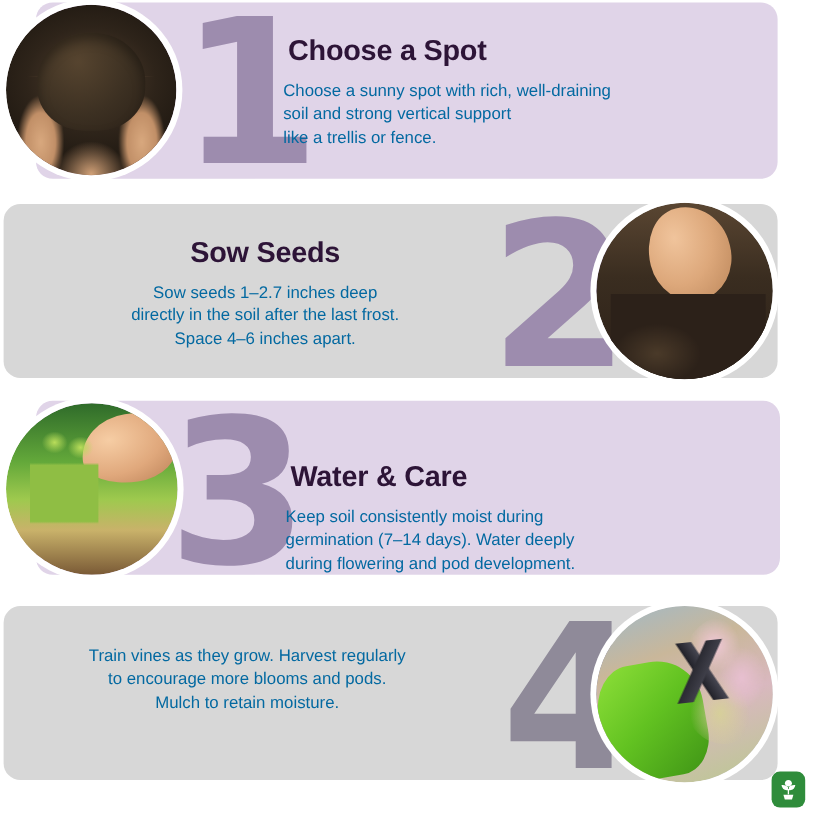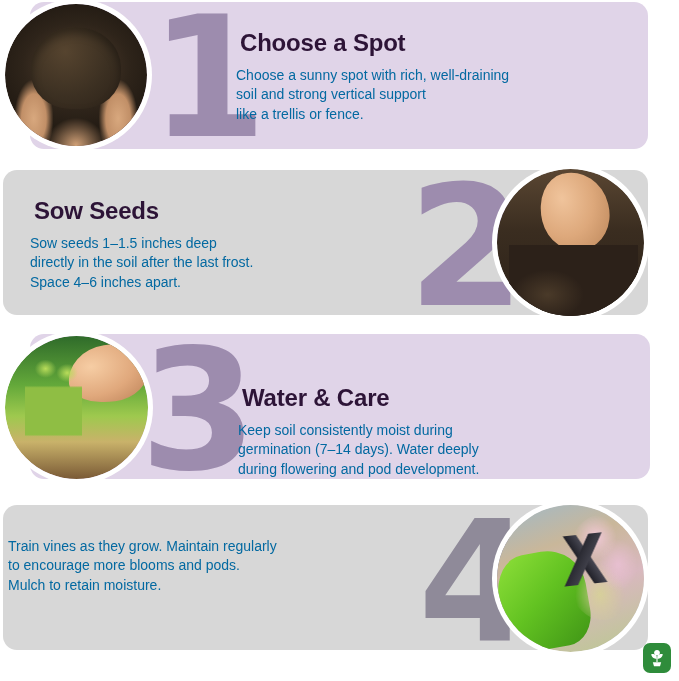--- a/index.html
+++ b/index.html
@@ -185,21 +185,21 @@
     color: #2d1437;
   }
   .step-body {
     margin: 0;
     font-size: 14px;
     line-height: 1.38;
     color: #0369a1;
     white-space: pre-line;
   }
   .align-left  { text-align: left; }
-  .align-right { text-align: left; }
+  .align-right { text-align: center; }
 
   
   .brand-logo {
     position: absolute;
     right: 8px;
     bottom: 8px;
     width: 28px;
     height: 30px;
     border-radius: 7px;
     background: #2f8c3b;
@@ -230,21 +230,21 @@
 
   <div class="step-card" style="left:3px; top:170px; width:645px; height:145px;">
     <div class="card-bg" style="background:#d7d7d7;"></div>
   </div>
   <div class="numeral" style="left:408px; top:163px; font-size:168px; color:#9d8cae;">2</div>
   <div class="photo" style="left:497px; top:169px; width:147px; height:147px;">
     <div class="ph-inner ph-seed"></div>
   </div>
   <div class="copy align-right" style="left:30px; top:193px; width:382px;">
     <h2 class="step-title">Sow Seeds</h2>
-    <p class="step-body" style="margin-top:9px;">Sow seeds 1–1.5 inches deep
+    <p class="step-body" style="margin-top:9px;">Sow seeds 1–2.7 inches deep
 directly in the soil after the last frost.
 Space 4–6 inches apart.</p>
   </div>
 
   <div class="step-card" style="left:30px; top:334px; width:620px; height:145px;">
     <div class="card-bg" style="background:#e0d4e8;"></div>
   </div>
   <div class="numeral" style="left:140px; top:327px; font-size:168px; color:#9d8cae;">3</div>
   <div class="photo" style="left:5px; top:336px; width:143px; height:143px;">
     <div class="ph-inner ph-water"></div>
@@ -259,21 +259,21 @@
   <div class="step-card" style="left:3px; top:505px; width:645px; height:145px;">
     <div class="card-bg" style="background:#d7d7d7;"></div>
   </div>
   <div class="numeral" style="left:418px; top:498px; font-size:168px; color:#8f8a99;">4</div>
   <div class="photo" style="left:497px; top:505px; width:147px; height:147px;">
     <div class="ph-inner ph-prune">
         <span class="bloom"></span>
       </div>
   </div>
   <div class="copy align-right" style="left:8px; top:528px; width:396px;">
-    <p class="step-body" style="margin-top:9px;">Train vines as they grow. Maintain regularly
+    <p class="step-body" style="margin-top:9px;">Train vines as they grow. Harvest regularly
 to encourage more blooms and pods.
 Mulch to retain moisture.</p>
   </div>
 
   <div class="brand-logo">
     <svg viewBox="0 0 24 26" width="20" height="22" aria-hidden="true">
       <path d="M12 3.4c2.1 0 3.5 1.5 3.5 3.3S14.1 10 12 10 8.5 8.5 8.5 6.7 9.9 3.4 12 3.4z" fill="#ffffff"></path>
       <path d="M11.6 10.6c-1.6-1.9-4.2-2.6-6.5-2.2.2 2.4 1.9 4.5 4.2 5.1 1 .25 1.8.3 2.3.25z" fill="#ffffff"></path>
       <path d="M12.4 10.6c1.6-1.9 4.2-2.6 6.5-2.2-.2 2.4-1.9 4.5-4.2 5.1-1 .25-1.8.3-2.3.25z" fill="#ffffff"></path>
       <rect x="11.35" y="12.4" width="1.3" height="5.4" fill="#ffffff"></rect>

